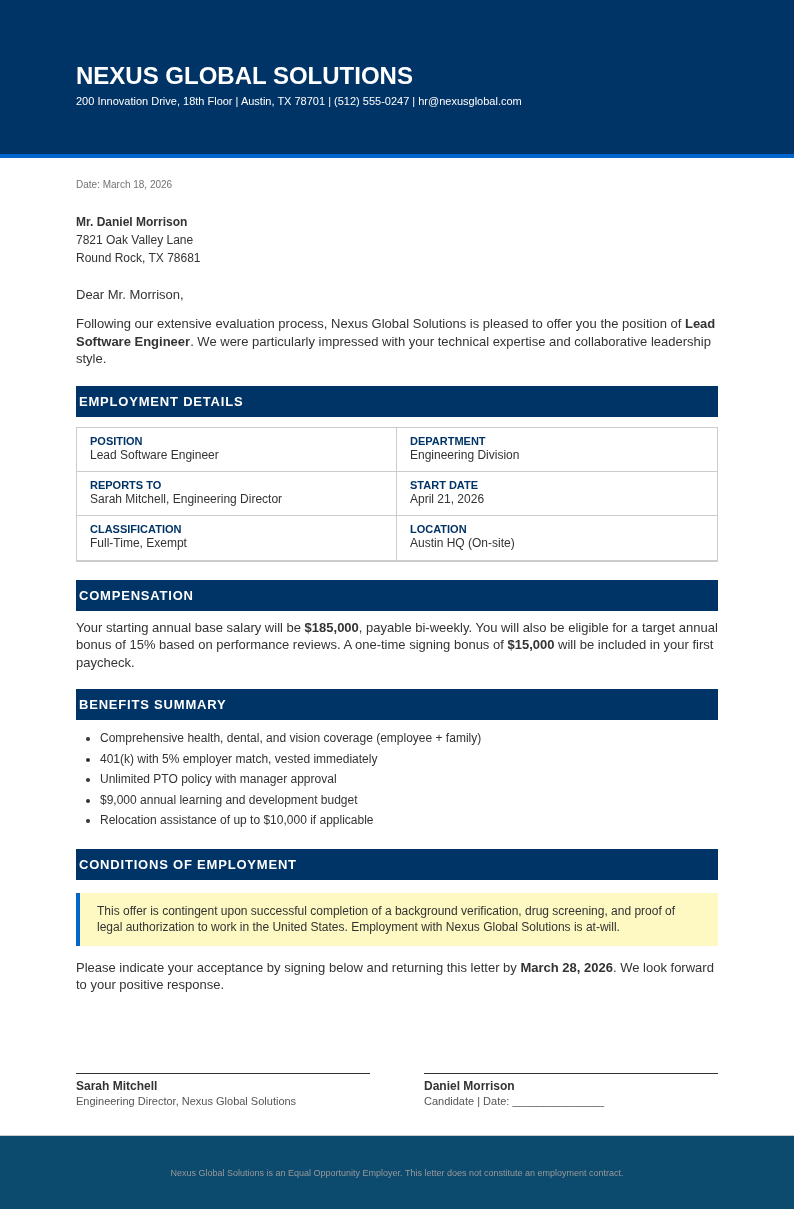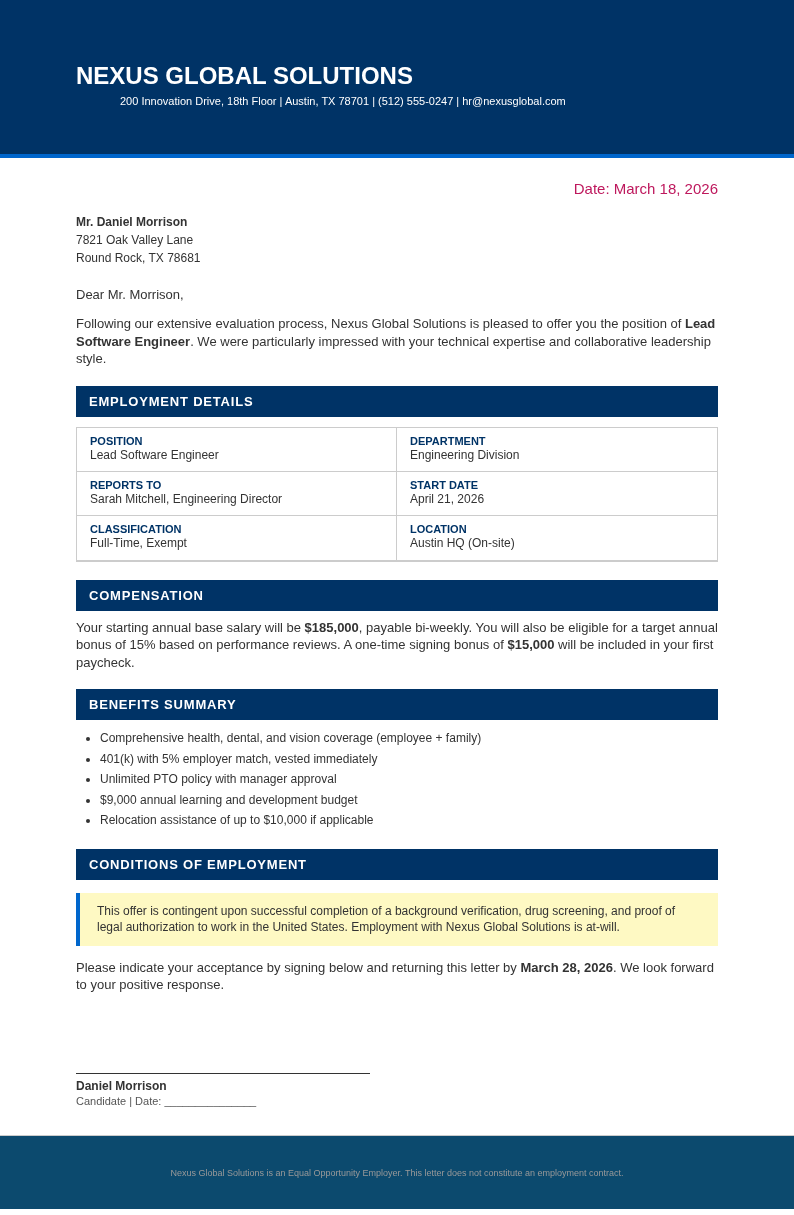--- a/index.html
+++ b/index.html
@@ -21,49 +21,47 @@
       color: #ffffff;
       font-size: 24px;
       font-weight: bold;
       line-height: 26px;
       letter-spacing: 0px;
     }
     .company-contact {
       color: #ffffff;
       font-size: 11px;
       margin-top: 5px;
-      margin-left: 44px;
     }
     .content {
       padding: 20px 76px 0 76px;
     }
     .date-line {
-      text-align: right;
-      color: #be185d;
-      font-size: 15px;
+      color: #737373;
+      font-size: 10px;
       height: 18px;
     }
     .recipient {
       margin-top: 17px;
       font-size: 12px;
       line-height: 18px;
     }
     .recipient .name { font-weight: bold; }
     .salutation { margin-top: 19px; line-height: 18px; }
     .para { margin-top: 11px; line-height: 17.5px; }
     .para b { font-weight: bold; color: #333333; }
     .section-head {
       background: #003366;
       color: #ffffff;
       font-weight: bold;
       font-size: 13px;
       letter-spacing: 0.8px;
       height: 31px;
       line-height: 31px;
-      padding: 0 13px;
+      padding: 0 3px;
       margin-top: 18px;
     }
     .details-table {
       margin-top: 10px;
       border: 1px solid #cccccc;
       border-bottom: 2px solid #cccccc;
       display: grid;
       grid-template-columns: 320px 1fr;
     }
     .cell {
@@ -185,20 +183,24 @@
     <li>Relocation assistance of up to $10,000 if applicable</li>
   </ul>
 
   <div class="section-head">CONDITIONS OF EMPLOYMENT</div>
   <div class="callout">This offer is contingent upon successful completion of a background verification, drug screening, and proof of legal authorization to work in the United States. Employment with Nexus Global Solutions is at-will.</div>
 
   <div class="closing"><span>Please indicate your acceptance by signing below and returning this letter by </span><b>March 28, 2026</b><span>. We look forward to your positive response.</span></div>
 
   <div class="signatures">
     <div class="sig">
+      <div class="sig-name">Sarah Mitchell</div>
+      <div class="sig-title">Engineering Director, Nexus Global Solutions</div>
+    </div>
+    <div class="sig">
       <div class="sig-name">Daniel Morrison</div>
       <div class="sig-title">Candidate | Date: _______________</div>
     </div>
   </div>
 </div>
 
 <div class="footer">
   <div>Nexus Global Solutions is an Equal Opportunity Employer. This letter does not constitute an employment contract.</div>
 </div>
 

